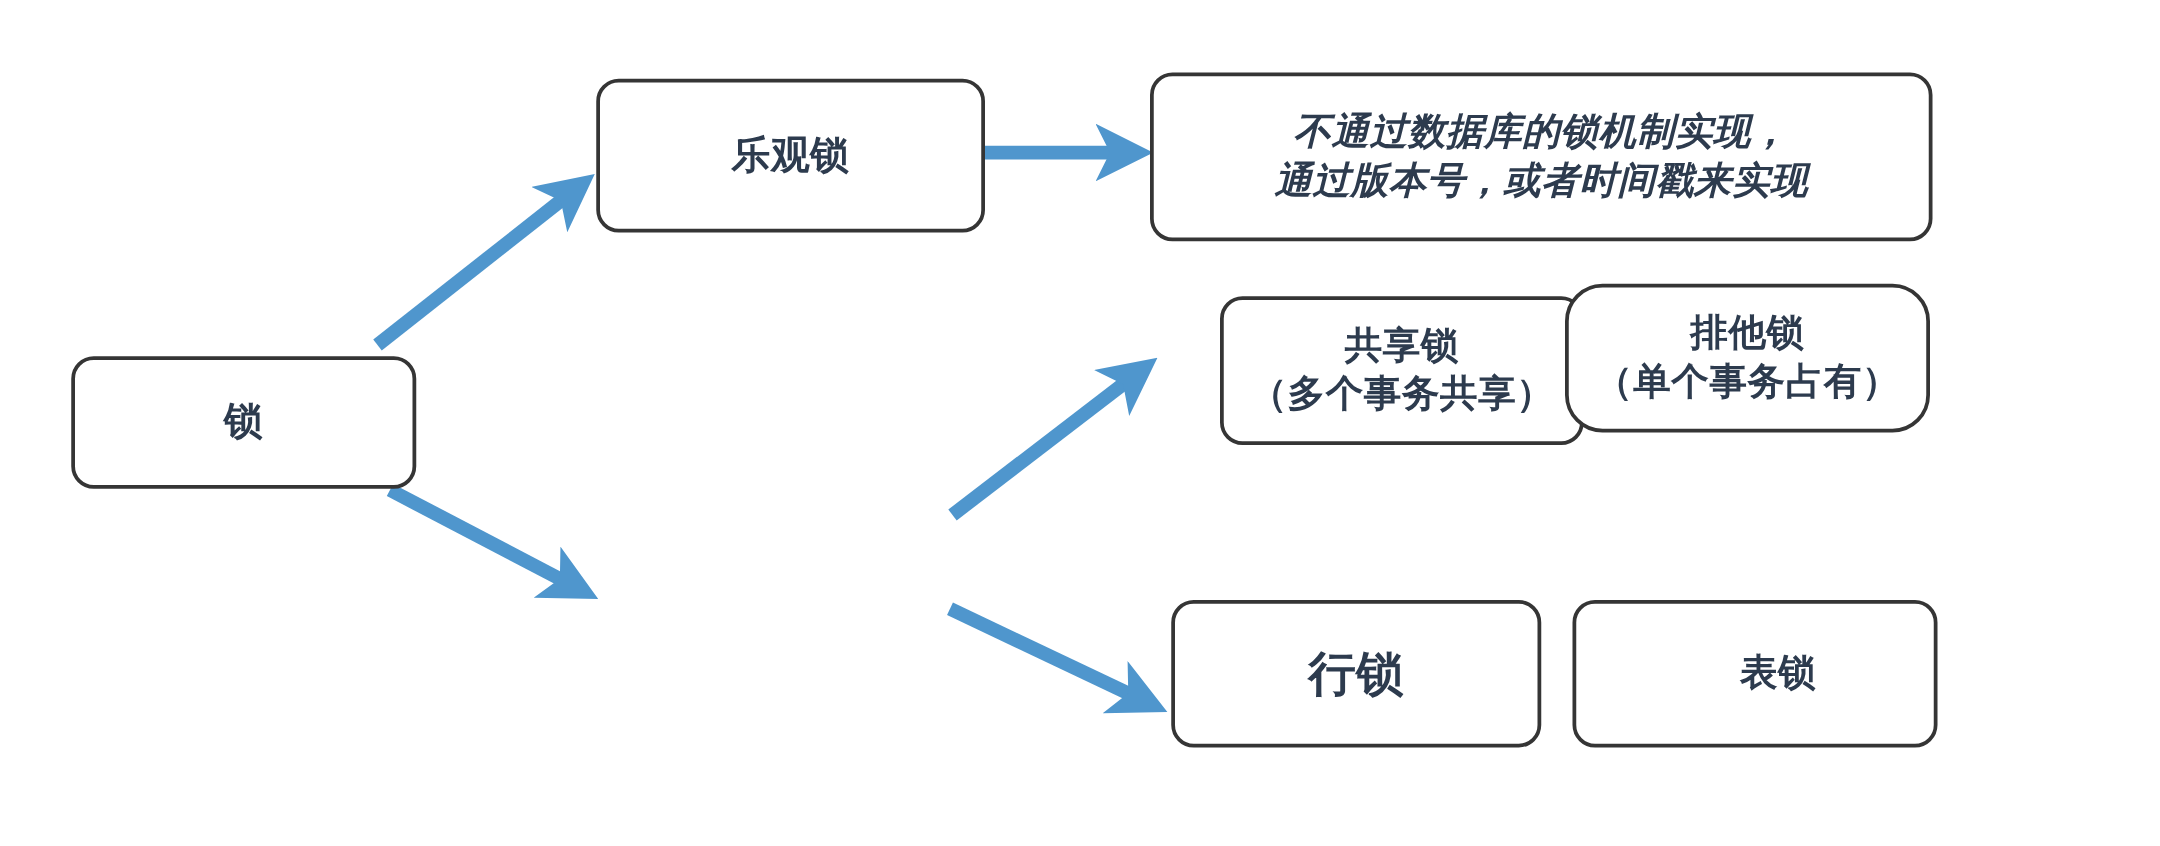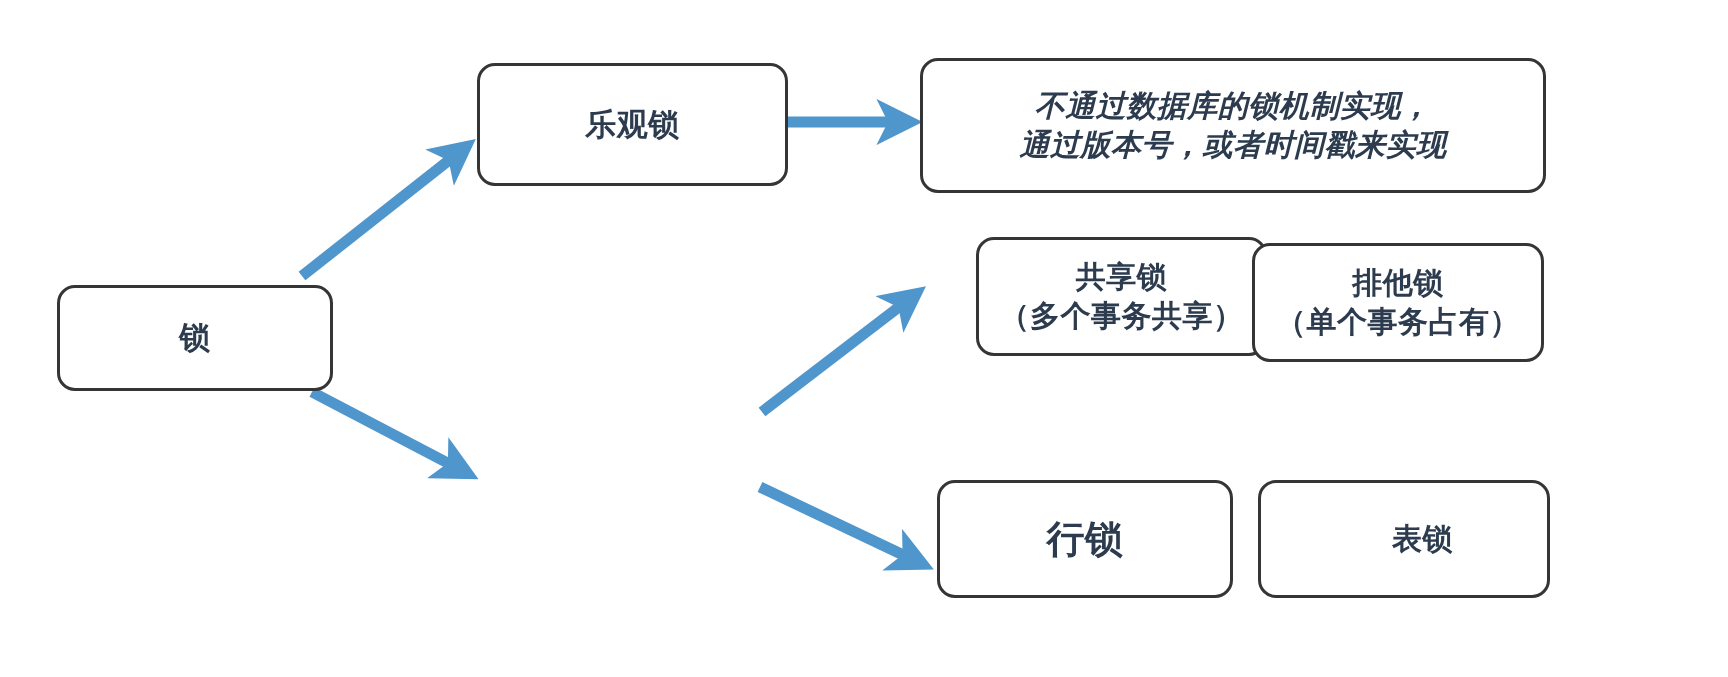--- a/index.html
+++ b/index.html
@@ -45,21 +45,21 @@
   .node-label {
     display: block;
     white-space: pre-line;
   }
 
   
   #node-root      { left: 57px;  top: 285px; width: 276px; height: 106px; font-size: 31px; }
   #node-optimistic{ left: 477px; top: 63px;  width: 311px; height: 123px; font-size: 31px; }
   #node-optimistic-detail { left: 920px; top: 58px; width: 626px; height: 135px; font-size: 30px; font-style: italic; }
   #node-shared    { left: 932px; top: 237px; width: 291px; height: 119px; font-size: 30px; margin-left: 44px; }
-  #node-exclusive { left: 1252px;top: 243px; width: 292px; height: 119px; font-size: 30px; }
+  #node-exclusive { left: 1252px;top: 227px; width: 292px; height: 119px; font-size: 30px; border-radius: 30px; }
   #node-pessimistic{left: 477px; top: 395px; width: 279px; height: 106px; font-size: 31px; }
   #node-row-lock  { left: 937px; top: 480px; width: 296px; height: 118px; font-size: 38px; }
   #node-table-lock{ left: 1258px;top: 480px; width: 292px; height: 118px; font-size: 30px; padding-left: 37px; }
 </style>
 </head>
 <body>
 
 <div id="canvas">
 
   <svg id="arrow-layer" viewBox="0 0 1728 677" width="1728" height="677" xmlns="http://www.w3.org/2000/svg">

